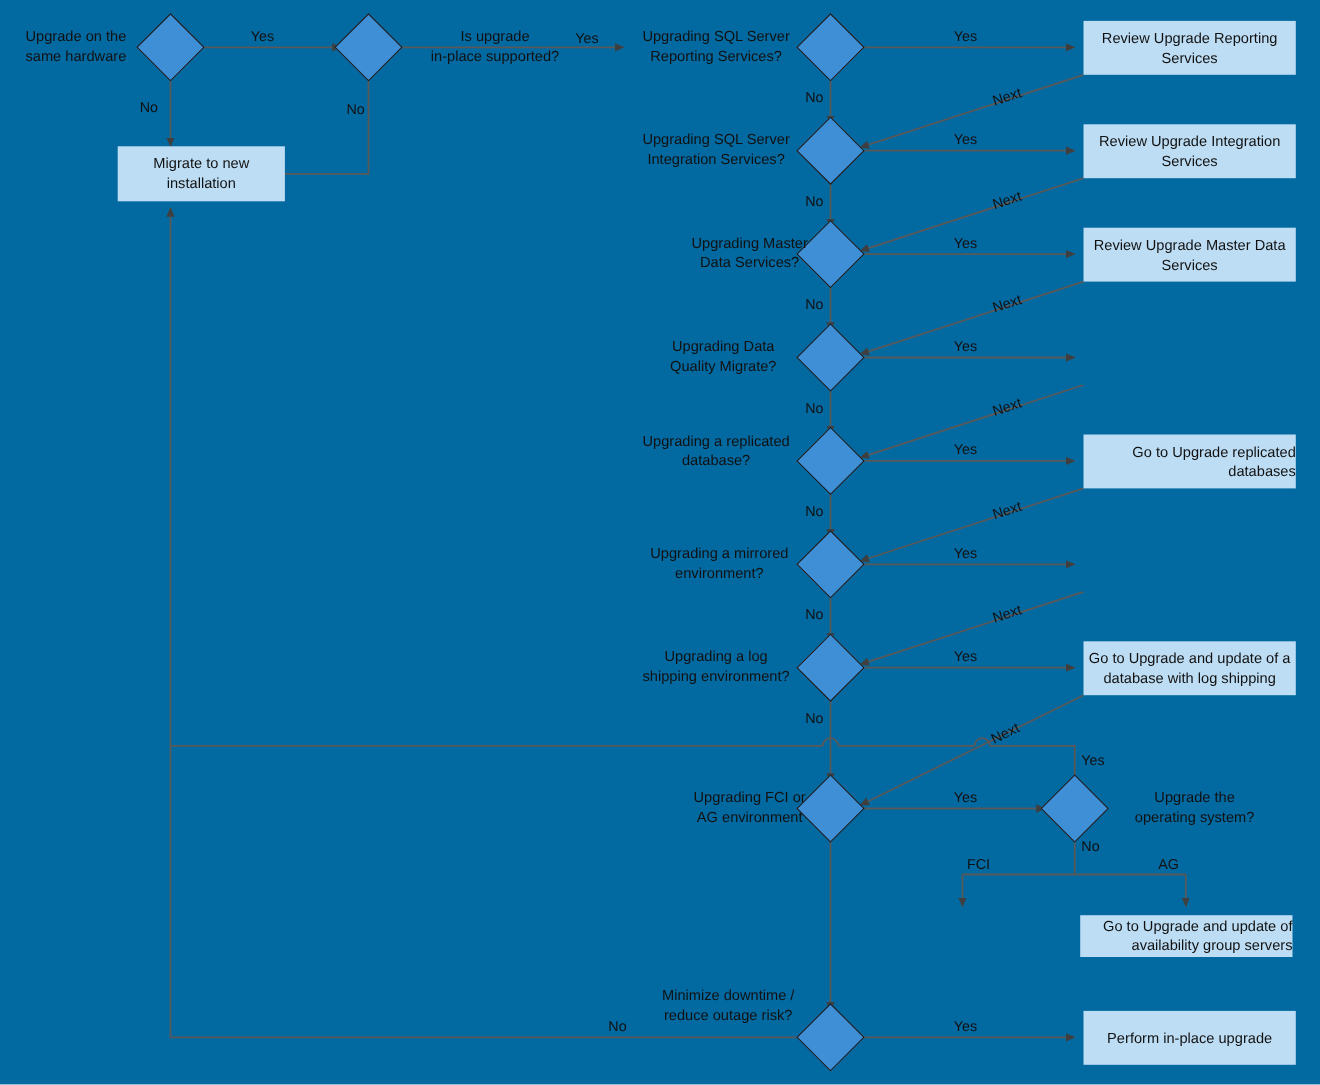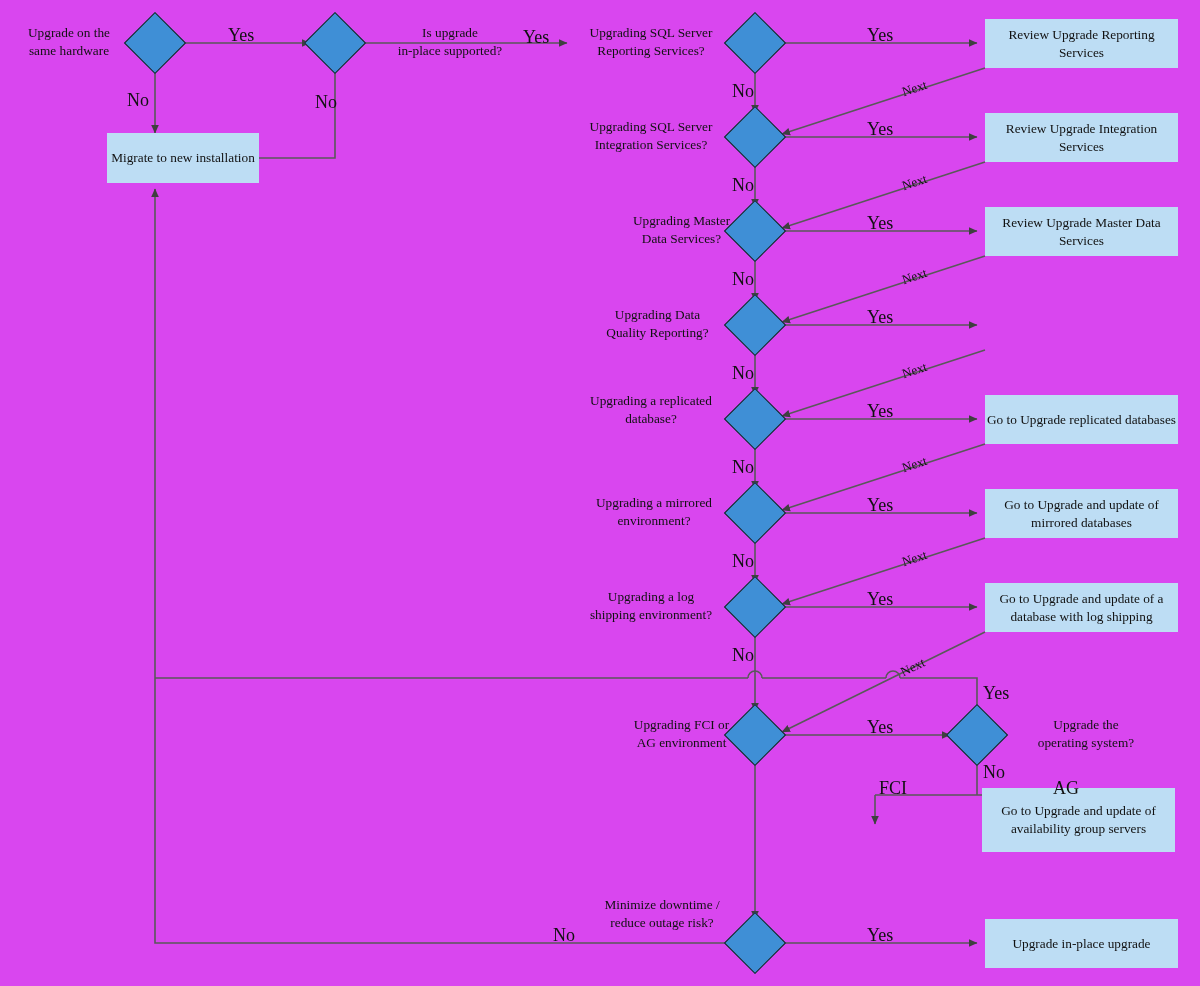--- a/index.html
+++ b/index.html
@@ -1,35 +1,35 @@
 <!DOCTYPE html>
 <html><head>
 <meta charset="utf-8">
 <style>
   html,body{margin:0;padding:0;background:#ffffff;}
   body{font-family:"Liberation Sans","DejaVu Sans",sans-serif;}
-  #canvas{position:relative;width:1200px;height:986px;background:#d946ef;overflow:hidden;font-family:Liberation Serif, serif;}
+  #canvas{position:relative;width:1200px;height:986px;background:#0369a1;overflow:hidden;}
   #wires{position:absolute;left:0;top:0;width:1200px;height:986px;}
   .node{position:absolute;box-sizing:border-box;}
   .diamond{
      background:#3f8fd6;
      border:1px solid #1a1a1a;
      transform:rotate(45deg);
   }
   .rect{
      background:#bdddf4;
      display:flex;align-items:center;justify-content:center;text-align:center;
      font-size:13.3px;color:#111111;line-height:1.35;
   }
   .lbl{
      position:absolute;font-size:13.3px;color:#111111;line-height:1.35;
      text-align:center;white-space:pre-line;
   }
   .edgelbl{
-     position:absolute;font-size:18px;color:#111111;line-height:1;
+     position:absolute;font-size:13px;color:#111111;line-height:1;
      text-align:left;white-space:nowrap;
   }
   .rot-next{
      position:absolute;font-size:13px;color:#111111;white-space:nowrap;
      transform-origin:left bottom;
   }
 </style>
 </head>
 <body>
 
@@ -114,21 +114,21 @@
 same hardware</div>
   <div class="lbl" style="left:385px;top:24px;width:130px;">Is upgrade
 in-place supported?</div>
   <div class="lbl" style="left:577px;top:24px;width:148px;">Upgrading SQL Server
 Reporting Services?</div>
   <div class="lbl" style="left:577px;top:118px;width:148px;">Upgrading SQL Server
 Integration Services?</div>
   <div class="lbl" style="left:614px;top:212px;width:135px;">Upgrading Master
 Data Services?</div>
   <div class="lbl" style="left:590px;top:306px;width:135px;">Upgrading Data
-Quality Reporting?</div>
+Quality Migrate?</div>
   <div class="lbl" style="left:577px;top:392px;width:148px;">Upgrading a replicated
 database?</div>
   <div class="lbl" style="left:583px;top:494px;width:142px;">Upgrading a mirrored
 environment?</div>
   <div class="lbl" style="left:577px;top:588px;width:148px;">Upgrading a log
 shipping environment?</div>
   <div class="lbl" style="left:614px;top:716px;width:135px;">Upgrading FCI or
 AG environment</div>
   <div class="lbl" style="left:1012px;top:716px;width:148px;">Upgrade the
 operating system?</div>
@@ -136,29 +136,27 @@
 reduce outage risk?</div>
 
   <div class="node rect" style="left:79px;top:133px;width:152px;height:50px;margin-left:28px;">Migrate to
 new installation</div>
   <div class="node rect" style="left:985px;top:19px;width:193px;height:49px;">Review Upgrade
 Reporting Services</div>
   <div class="node rect" style="left:985px;top:113px;width:193px;height:49px;">Review Upgrade
 Integration Services</div>
   <div class="node rect" style="left:985px;top:207px;width:193px;height:49px;">Review Upgrade Master
 Data Services</div>
-  <div class="node rect" style="left:985px;top:395px;width:193px;height:49px;">Go to Upgrade
+  <div class="node rect" style="left:985px;top:395px;width:193px;height:49px;text-align:right;">Go to Upgrade
 replicated databases</div>
-  <div class="node rect" style="left:985px;top:489px;width:193px;height:49px;">Go to Upgrade and update
-of mirrored databases</div>
   <div class="node rect" style="left:985px;top:583px;width:193px;height:49px;">Go to Upgrade and update of
 a database with log shipping</div>
-  <div class="node rect" style="left:982px;top:788px;width:193px;height:64px;">Go to Upgrade and update of
+  <div class="node rect" style="left:982px;top:832px;width:193px;height:38px;text-align:right;">Go to Upgrade and update of
 availability group servers</div>
-  <div class="node rect" style="left:985px;top:919px;width:193px;height:49px;">Upgrade in-place upgrade</div>
+  <div class="node rect" style="left:985px;top:919px;width:193px;height:49px;">Perform in-place upgrade</div>
 
   <div class="edgelbl" style="left:228px;top:26px;">Yes</div>
   <div class="edgelbl" style="left:523px;top:28px;">Yes</div>
   <div class="edgelbl" style="left:867px;top:26px;">Yes</div>
   <div class="edgelbl" style="left:867px;top:120px;">Yes</div>
   <div class="edgelbl" style="left:867px;top:214px;">Yes</div>
   <div class="edgelbl" style="left:867px;top:308px;">Yes</div>
   <div class="edgelbl" style="left:867px;top:402px;">Yes</div>
   <div class="edgelbl" style="left:867px;top:496px;">Yes</div>
   <div class="edgelbl" style="left:867px;top:590px;">Yes</div>

